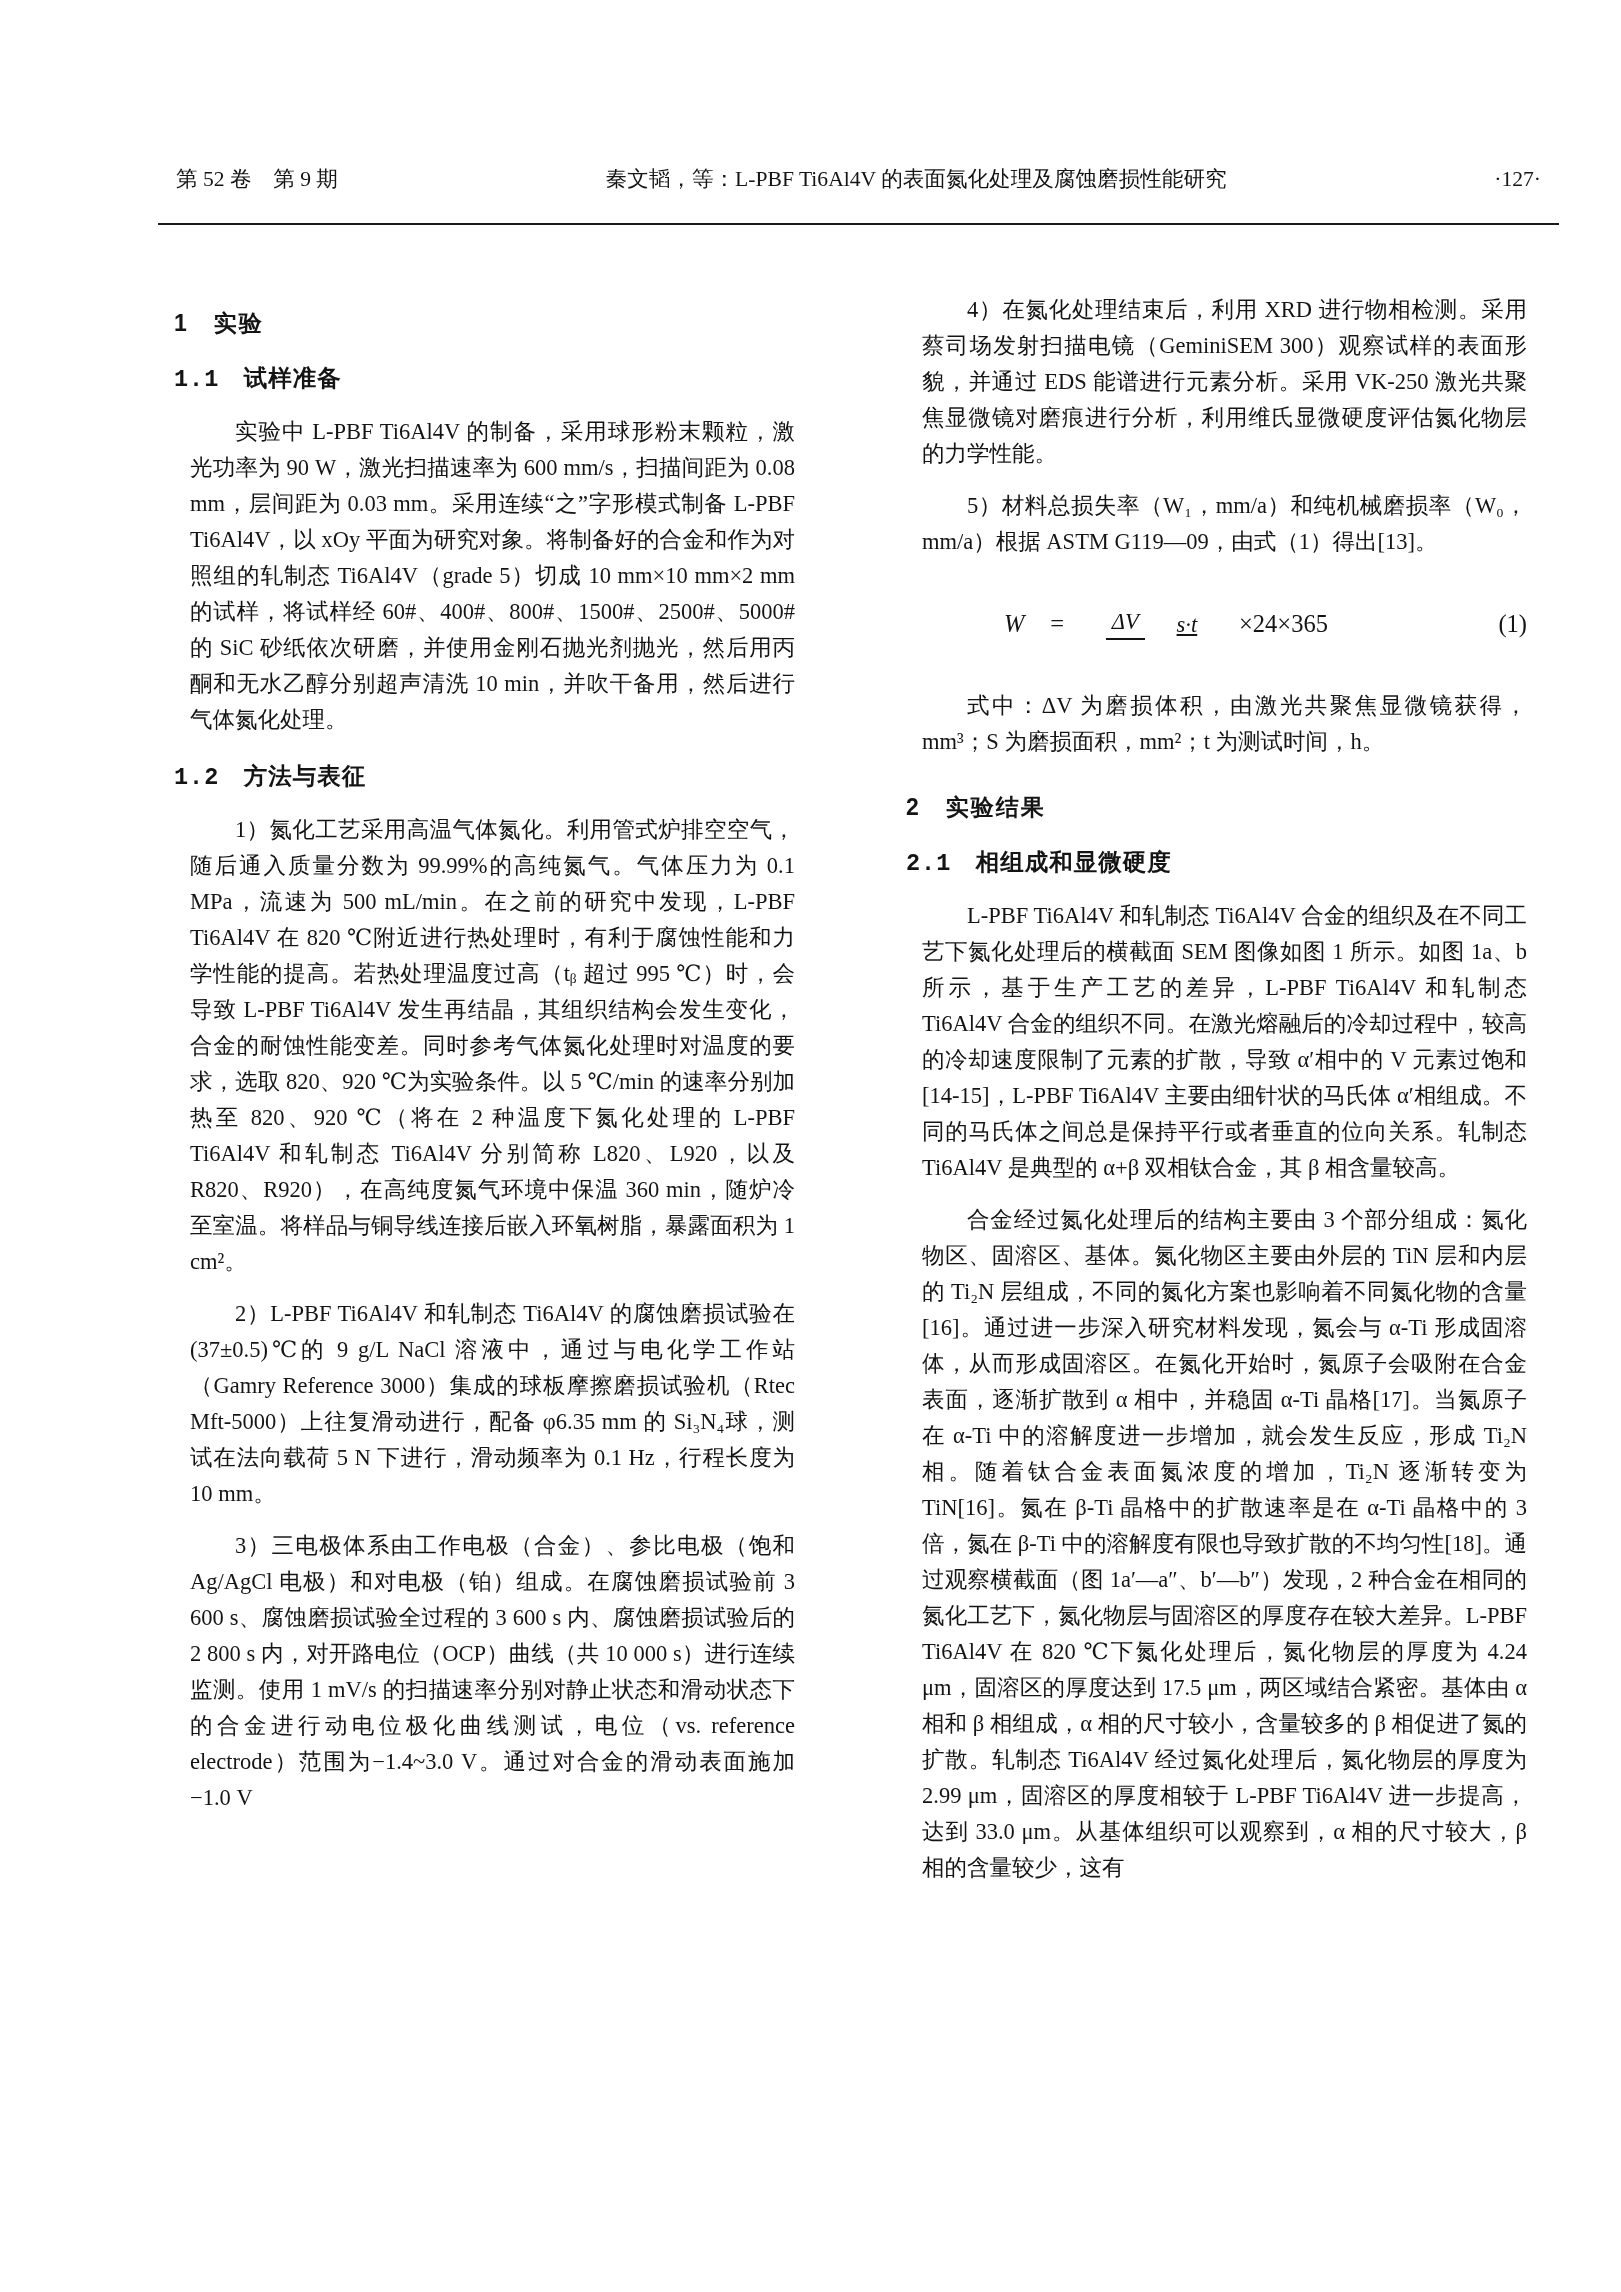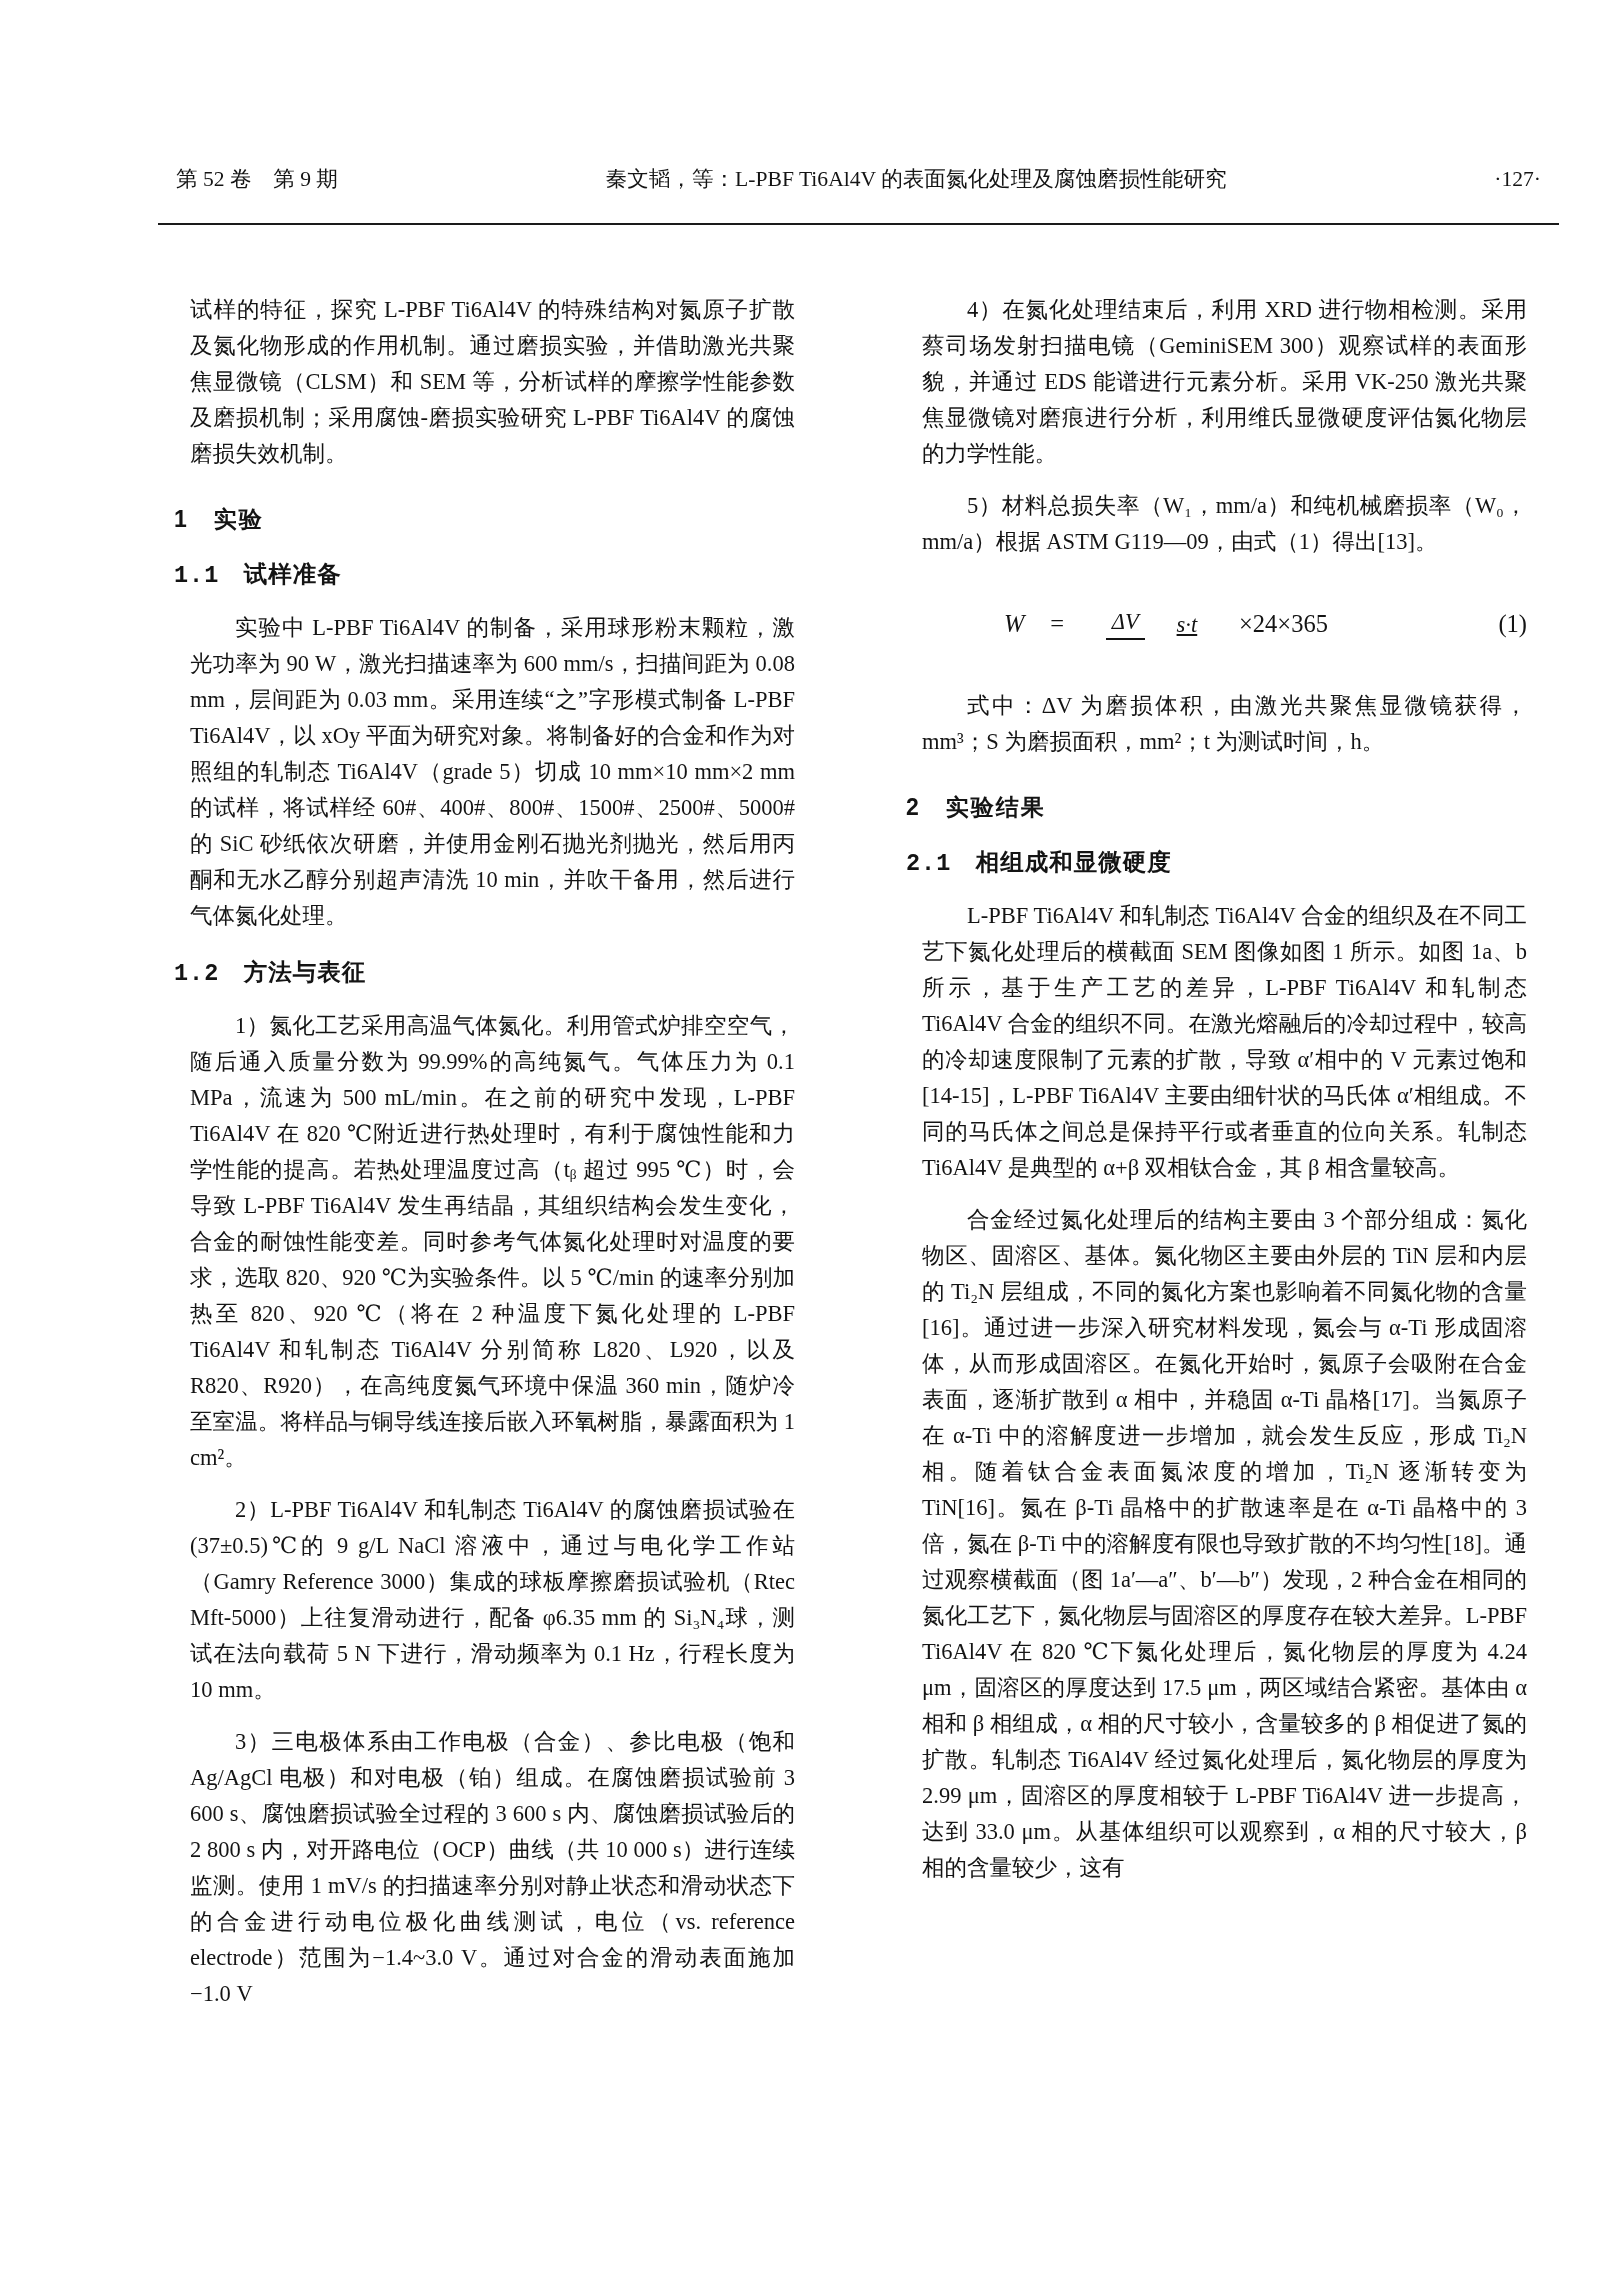--- a/index.html
+++ b/index.html
@@ -45,21 +45,20 @@
 
   <div class="page-header">
     <span>第 52 卷　第 9 期</span>
     <span class="running">秦文韬，等：L-PBF Ti6Al4V 的表面氮化处理及腐蚀磨损性能研究</span>
     <span>·127·</span>
   </div>
 
   <div class="columns">
 
     <div class="col">
-      <p class="noindent">试样的特征，探究 L-PBF Ti6Al4V 的特殊结构对氮原子扩散及氮化物形成的作用机制。通过磨损实验，并借助激光共聚焦显微镜（CLSM）和 SEM 等，分析试样的摩擦学性能参数及磨损机制；采用腐蚀-磨损实验研究 L-PBF Ti6Al4V 的腐蚀磨损失效机制。</p>
       <h1 class="sec">1　实验</h1>
       <h2 class="subsec">1.1　试样准备</h2>
       <p>实验中 L-PBF Ti6Al4V 的制备，采用球形粉末颗粒，激光功率为 90 W，激光扫描速率为 600 mm/s，扫描间距为 0.08 mm，层间距为 0.03 mm。采用连续“之”字形模式制备 L-PBF Ti6Al4V，以 xOy 平面为研究对象。将制备好的合金和作为对照组的轧制态 Ti6Al4V（grade 5）切成 10 mm×10 mm×2 mm 的试样，将试样经 60#、400#、800#、1500#、2500#、5000# 的 SiC 砂纸依次研磨，并使用金刚石抛光剂抛光，然后用丙酮和无水乙醇分别超声清洗 10 min，并吹干备用，然后进行气体氮化处理。</p>
       <h2 class="subsec">1.2　方法与表征</h2>
       <p>1）氮化工艺采用高温气体氮化。利用管式炉排空空气，随后通入质量分数为 99.99%的高纯氮气。气体压力为 0.1 MPa，流速为 500 mL/min。在之前的研究中发现，L-PBF Ti6Al4V 在 820 ℃附近进行热处理时，有利于腐蚀性能和力学性能的提高。若热处理温度过高（tᵦ 超过 995 ℃）时，会导致 L-PBF Ti6Al4V 发生再结晶，其组织结构会发生变化，合金的耐蚀性能变差。同时参考气体氮化处理时对温度的要求，选取 820、920 ℃为实验条件。以 5 ℃/min 的速率分别加热至 820、920 ℃（将在 2 种温度下氮化处理的 L-PBF Ti6Al4V 和轧制态 Ti6Al4V 分别简称 L820、L920，以及 R820、R920），在高纯度氮气环境中保温 360 min，随炉冷至室温。将样品与铜导线连接后嵌入环氧树脂，暴露面积为 1 cm²。</p>
       <p>2）L-PBF Ti6Al4V 和轧制态 Ti6Al4V 的腐蚀磨损试验在(37±0.5)℃的 9 g/L NaCl 溶液中，通过与电化学工作站（Gamry Reference 3000）集成的球板摩擦磨损试验机（Rtec Mft-5000）上往复滑动进行，配备 φ6.35 mm 的 Si₃N₄球，测试在法向载荷 5 N 下进行，滑动频率为 0.1 Hz，行程长度为 10 mm。</p>
       <p>3）三电极体系由工作电极（合金）、参比电极（饱和 Ag/AgCl 电极）和对电极（铂）组成。在腐蚀磨损试验前 3 600 s、腐蚀磨损试验全过程的 3 600 s 内、腐蚀磨损试验后的 2 800 s 内，对开路电位（OCP）曲线（共 10 000 s）进行连续监测。使用 1 mV/s 的扫描速率分别对静止状态和滑动状态下的合金进行动电位极化曲线测试，电位（vs. reference electrode）范围为−1.4~3.0 V。通过对合金的滑动表面施加−1.0 V</p>
     </div>
 
     <div class="col">

